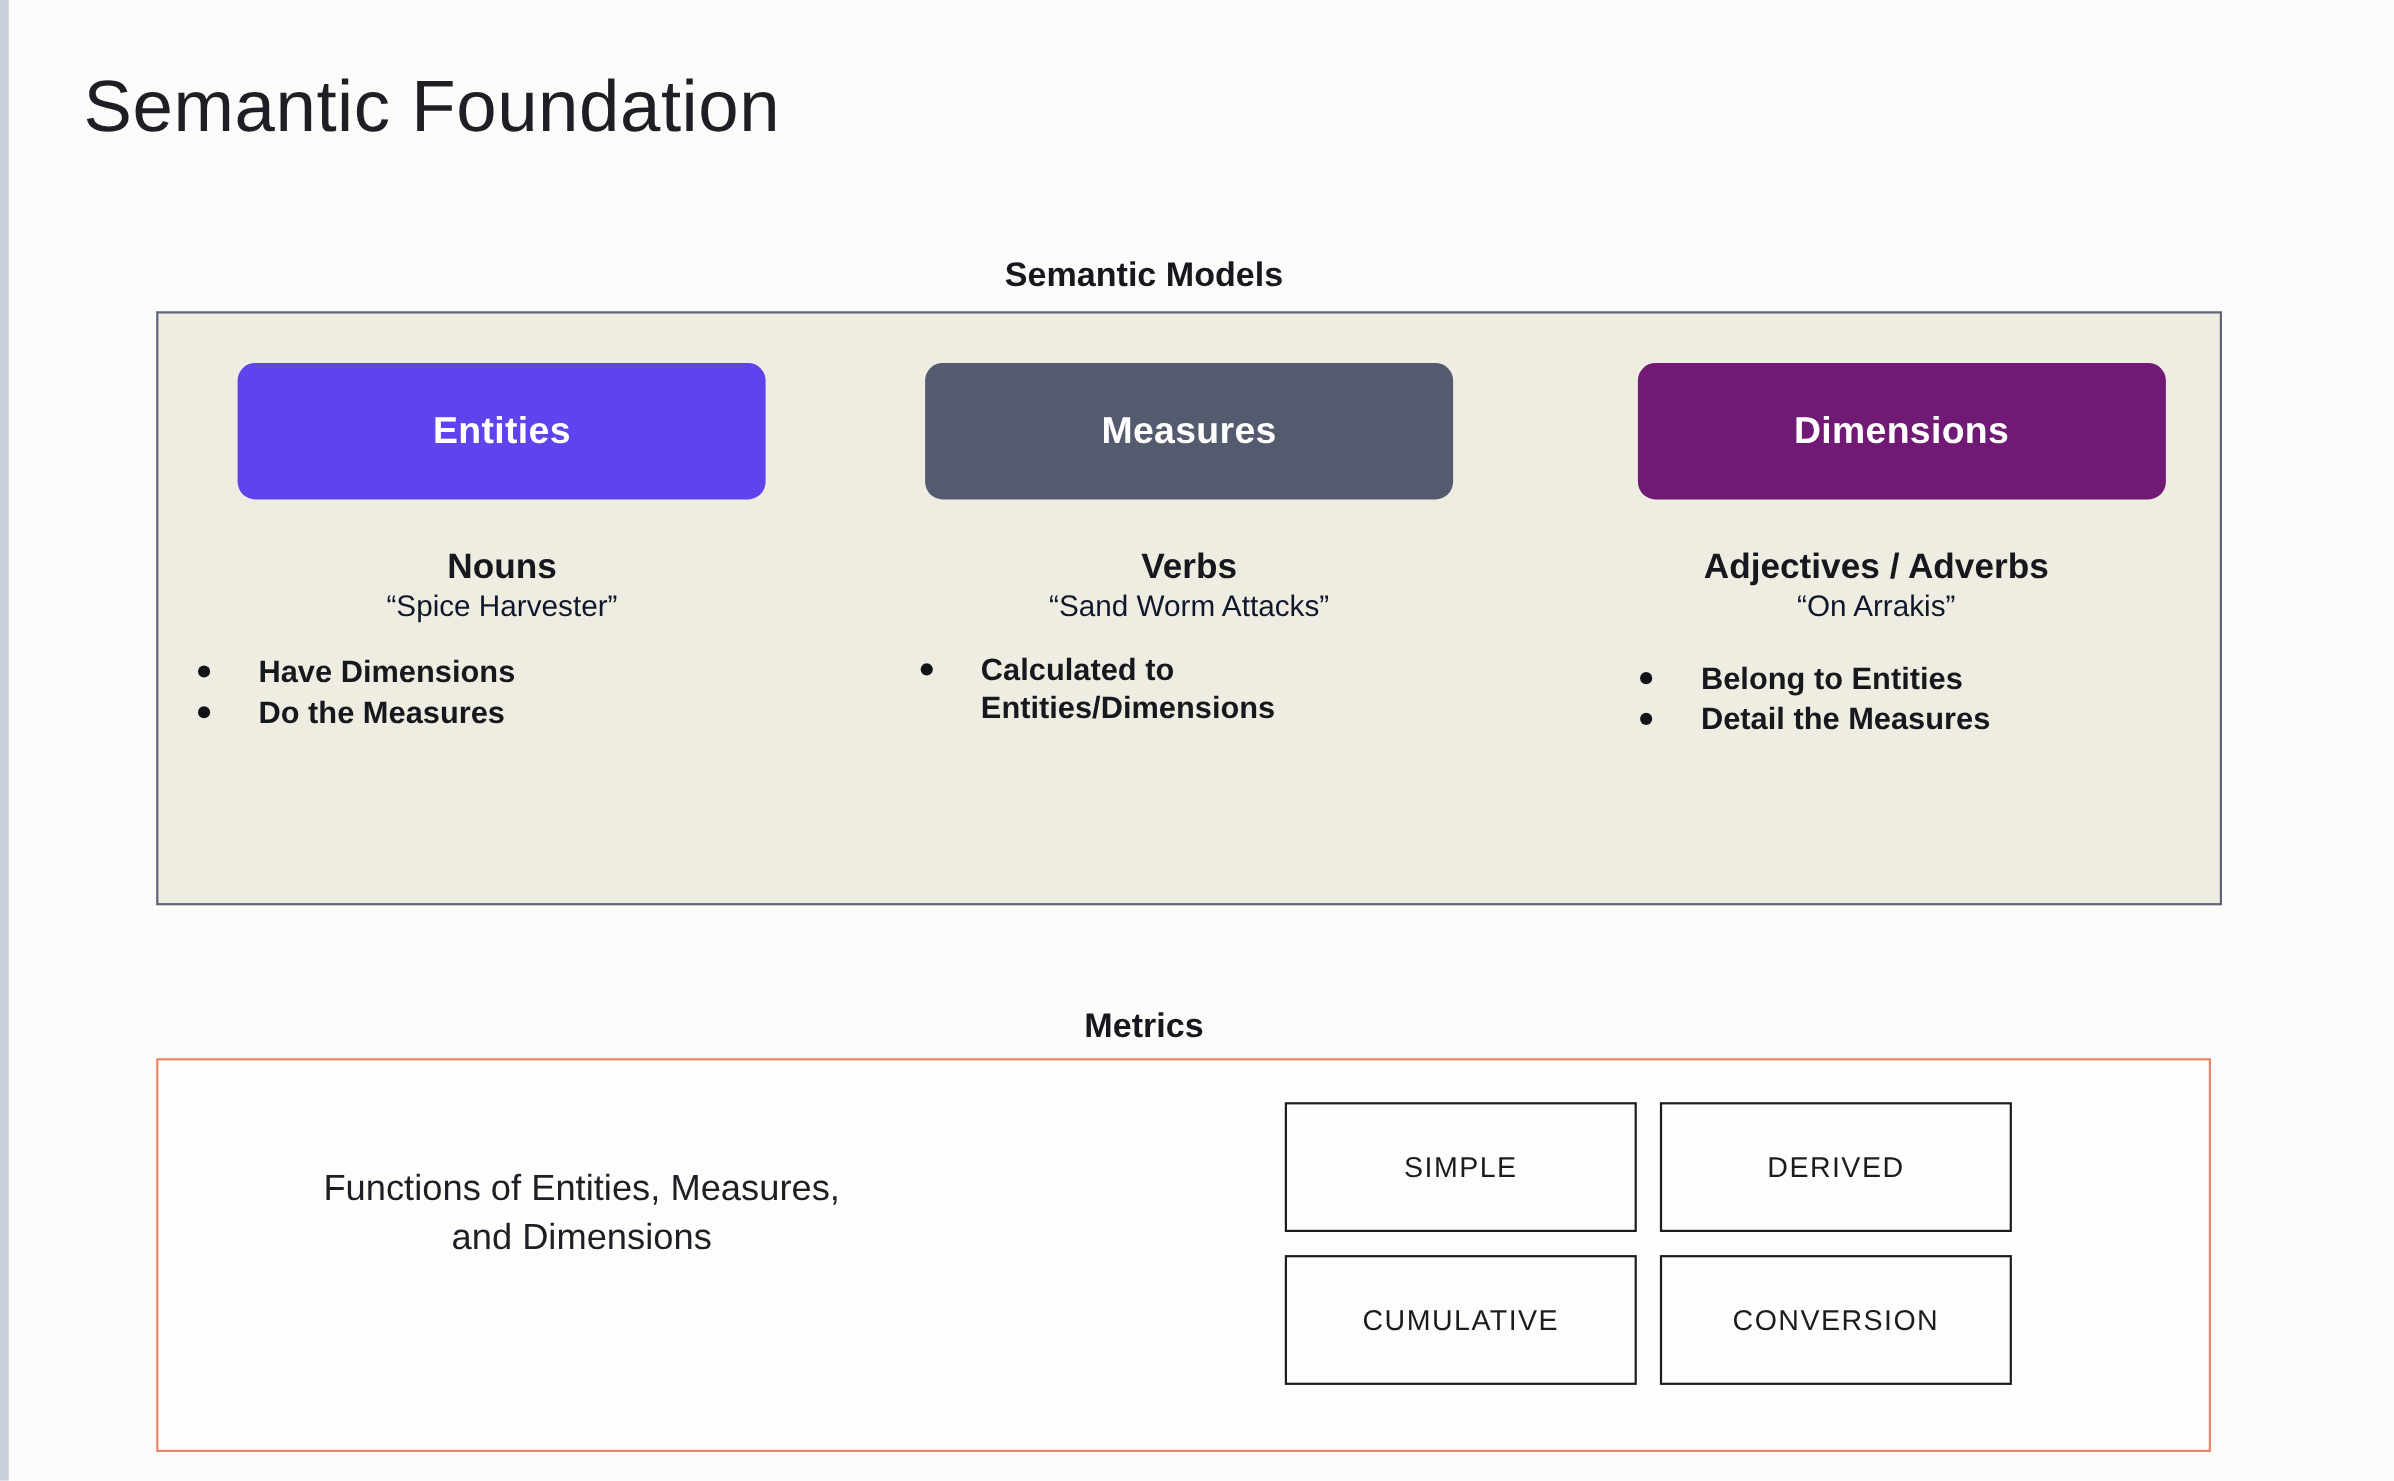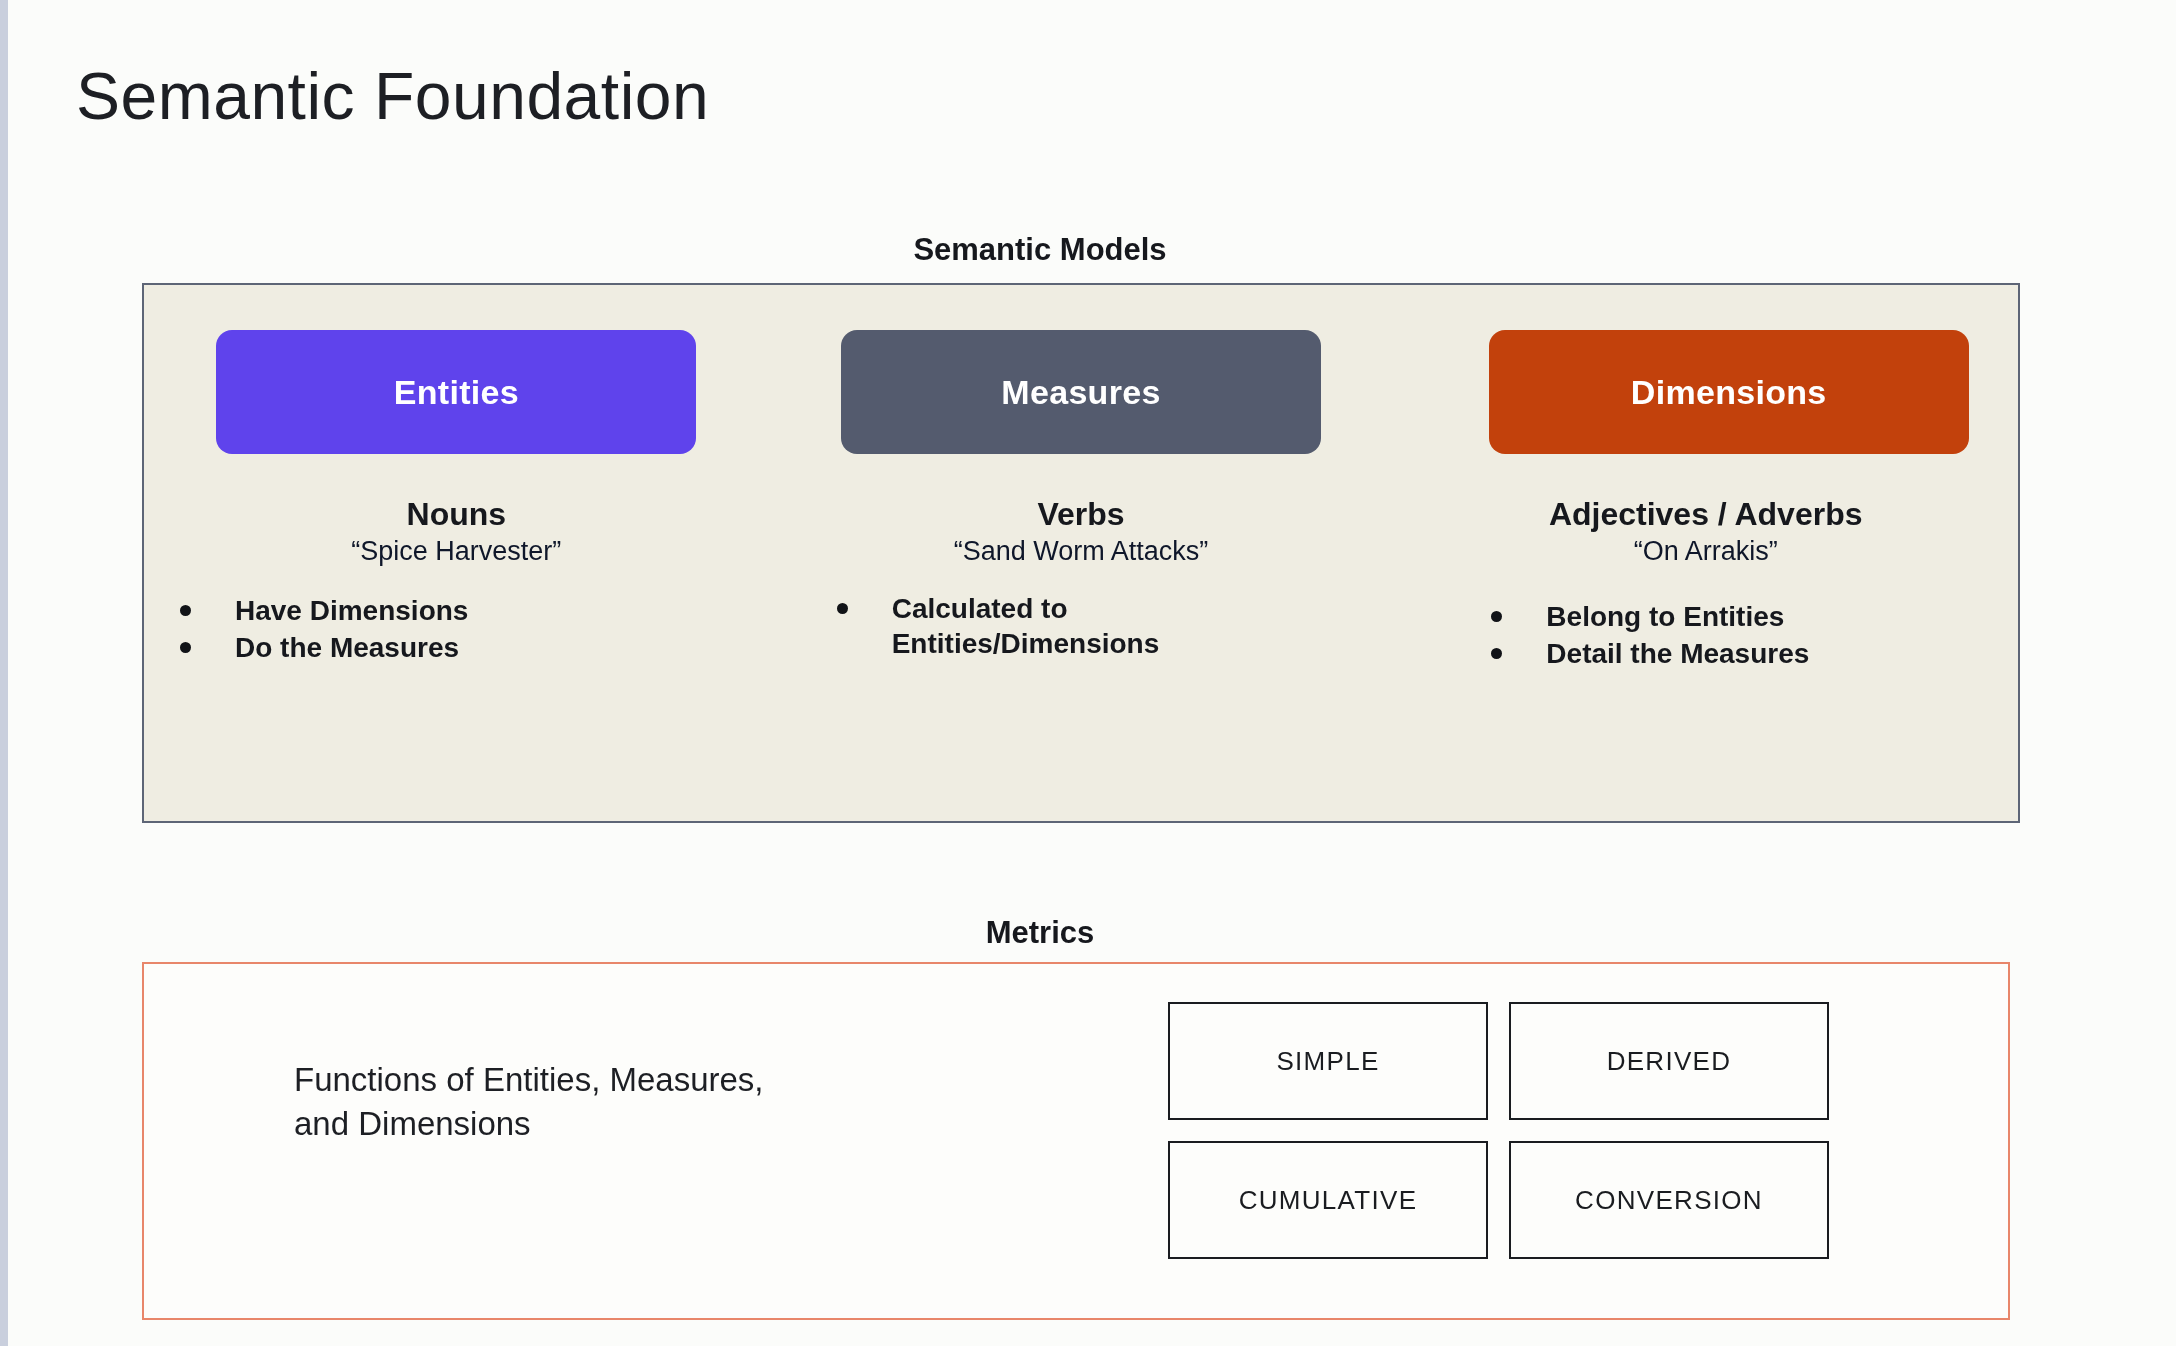--- a/index.html
+++ b/index.html
@@ -96,21 +96,21 @@
     align-items: center;
     justify-content: center;
     color: #ffffff;
     font-size: 34px;
     font-weight: bold;
     letter-spacing: 0.3px;
     box-sizing: border-box;
   }
   .chip-entities   { background: #5f43ec; }
   .chip-measures   { background: #545b6e; }
-  .chip-dimensions { background: #c2410c; margin-left: 46px; }
+  .chip-dimensions { background: #701a75; margin-left: 46px; }
 
   .pos-title {
     margin-top: 44px;
     font-size: 32px;
     font-weight: bold;
     color: #16181d;
     text-align: left;
     white-space: nowrap;
     line-height: 1.05;
   }
@@ -177,21 +177,21 @@
   }
   .metrics-desc {
     position: absolute;
     left: 150px;
     top: 94px;
     font-size: 33px;
     color: #1d1f24;
     line-height: 1.32;
     max-width: 700px;
   }
-  .metrics-desc .line { display: block; white-space: nowrap; }
+  .metrics-desc .line { display: block; white-space: nowrap; text-align: center; }
 
   .metrics-grid {
     position: absolute;
     left: 1024px;
     top: 38px;
     width: 690px;
     display: grid;
     grid-template-columns: 320px 320px;
     grid-template-rows: 118px 118px;
     column-gap: 52px;

